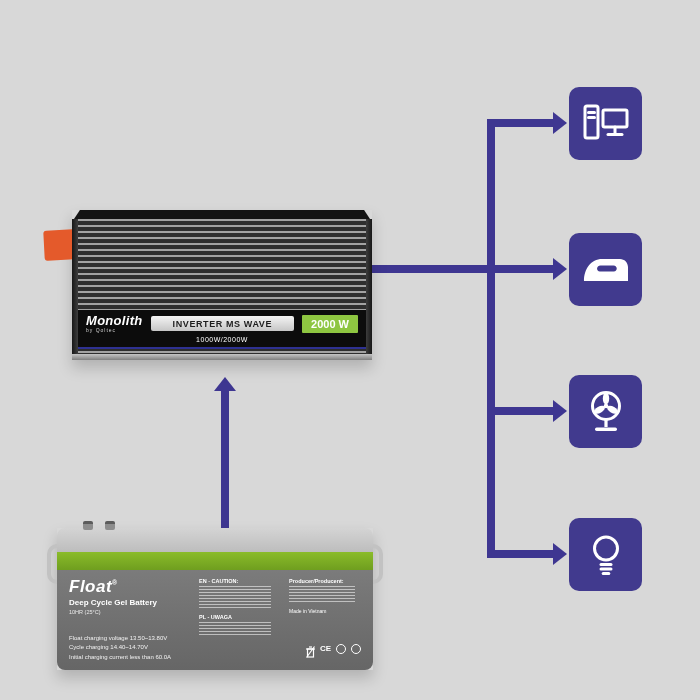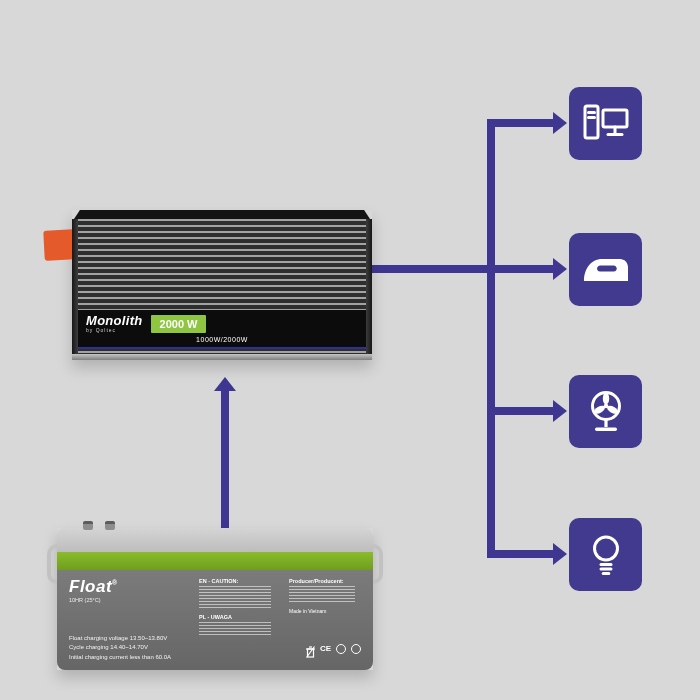--- a/index.html
+++ b/index.html
@@ -132,40 +132,42 @@
     <div class="inv-top"></div>
     <div class="inv-body">
       <div class="inv-cap l"></div>
       <div class="inv-cap r"></div>
       <div class="inv-band">
         <div class="inv-band-row">
           <div class="inv-brand">
             <span class="b1">Monolith</span>
             <span class="b2">by Qoltec</span>
           </div>
+          <div class="inv-model">INVERTER MS WAVE</div>
           <div class="inv-badge">2000 W</div>
         </div>
         <div class="inv-power">1000W/2000W</div>
       </div>
       <div class="inv-base"></div>
     </div>
   </div>
 
   <div class="battery">
     <div class="bat-handle l"></div>
     <div class="bat-handle r"></div>
     <div class="bat-lid">
       <div class="bat-term t1"></div>
       <div class="bat-term t2"></div>
     </div>
     <div class="bat-green"></div>
     <div class="bat-body">
       <div class="bat-brand">
         <span>Float</span><sup>®</sup>
       </div>
+      <div class="bat-product">Deep Cycle Gel Battery</div>
       <div class="bat-rating">10HR (25°C)</div>
 
       <div class="bat-col caution">
         <div class="microtitle">EN - CAUTION:</div>
         <div class="microlines" style="width:72px;height:24px;"></div>
         <div class="microtitle">PL - UWAGA</div>
         <div class="microlines" style="width:72px;height:15px;"></div>
       </div>
 
       <div class="bat-col producer">

